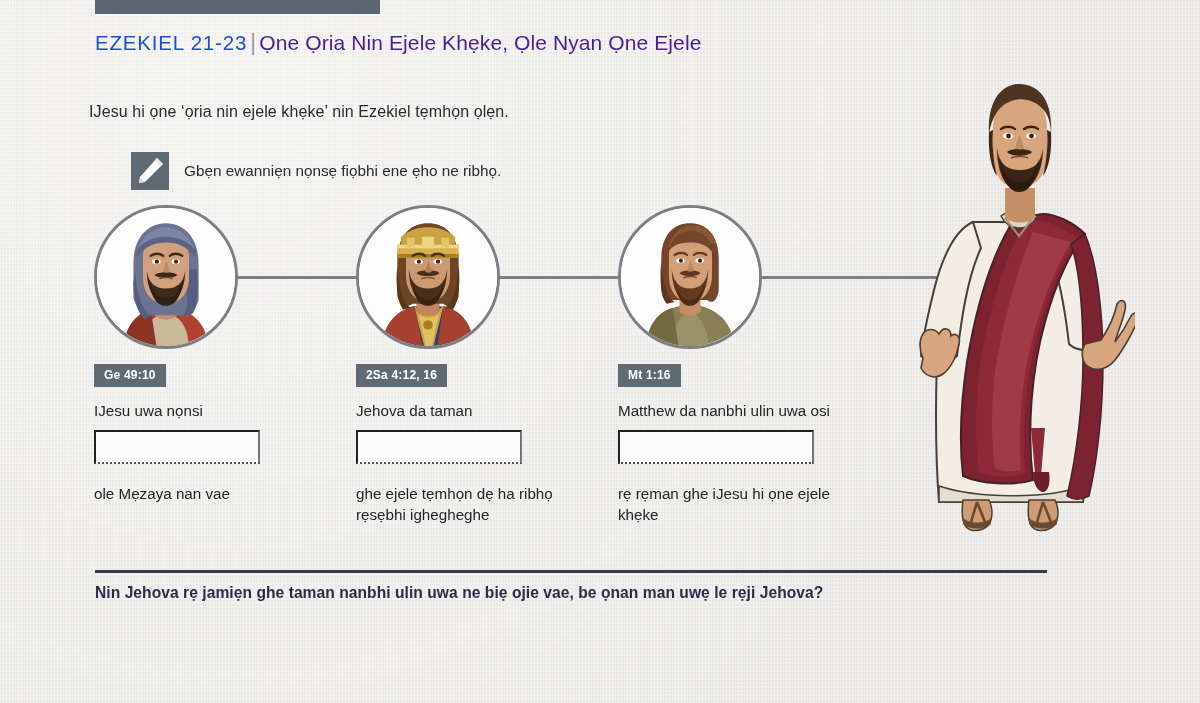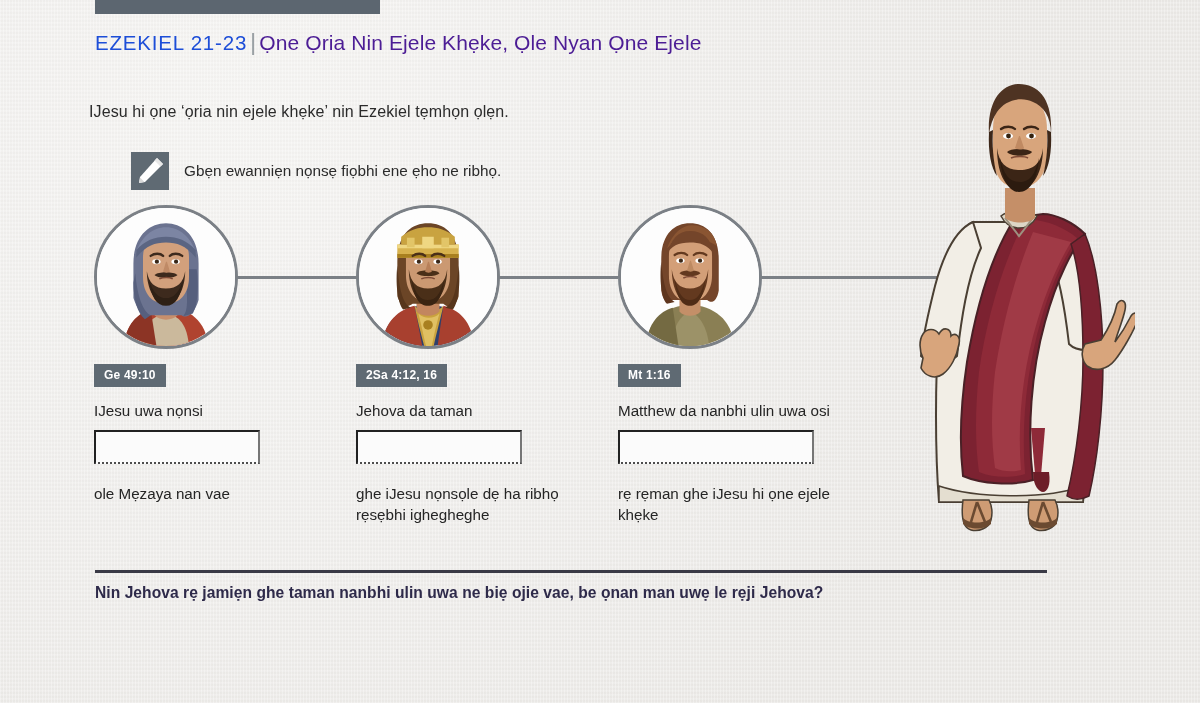--- a/index.html
+++ b/index.html
@@ -334,21 +334,21 @@
   <span class="badge">Ge 49:10</span>
   <div class="line-text">IJesu uwa nọnsi</div>
   <input class="blank-field" type="text" placeholder="" style="">
   <div class="line-text">ole Mẹzaya nan vae</div>
 </div>
 
 <div class="col col-2">
   <span class="badge">2Sa 4:12, 16</span>
   <div class="line-text">Jehova da taman</div>
   <input class="blank-field" type="text" placeholder="" style="">
-  <div class="line-text">ghe iJesu nọnsọle dẹ ha ribhọ rẹsẹbhi ighegheghe</div>
+  <div class="line-text">ghe ejele tẹmhọn dẹ ha ribhọ rẹsẹbhi ighegheghe</div>
 </div>
 
 <div class="col col-3">
   <span class="badge">Mt 1:16</span>
   <div class="line-text">Matthew da nanbhi ulin uwa osi</div>
   <input class="blank-field" type="text" placeholder="" style="">
   <div class="line-text">rẹ rẹman ghe iJesu hi ọne ejele khẹke</div>
 </div>
 
 <div class="jesus">

